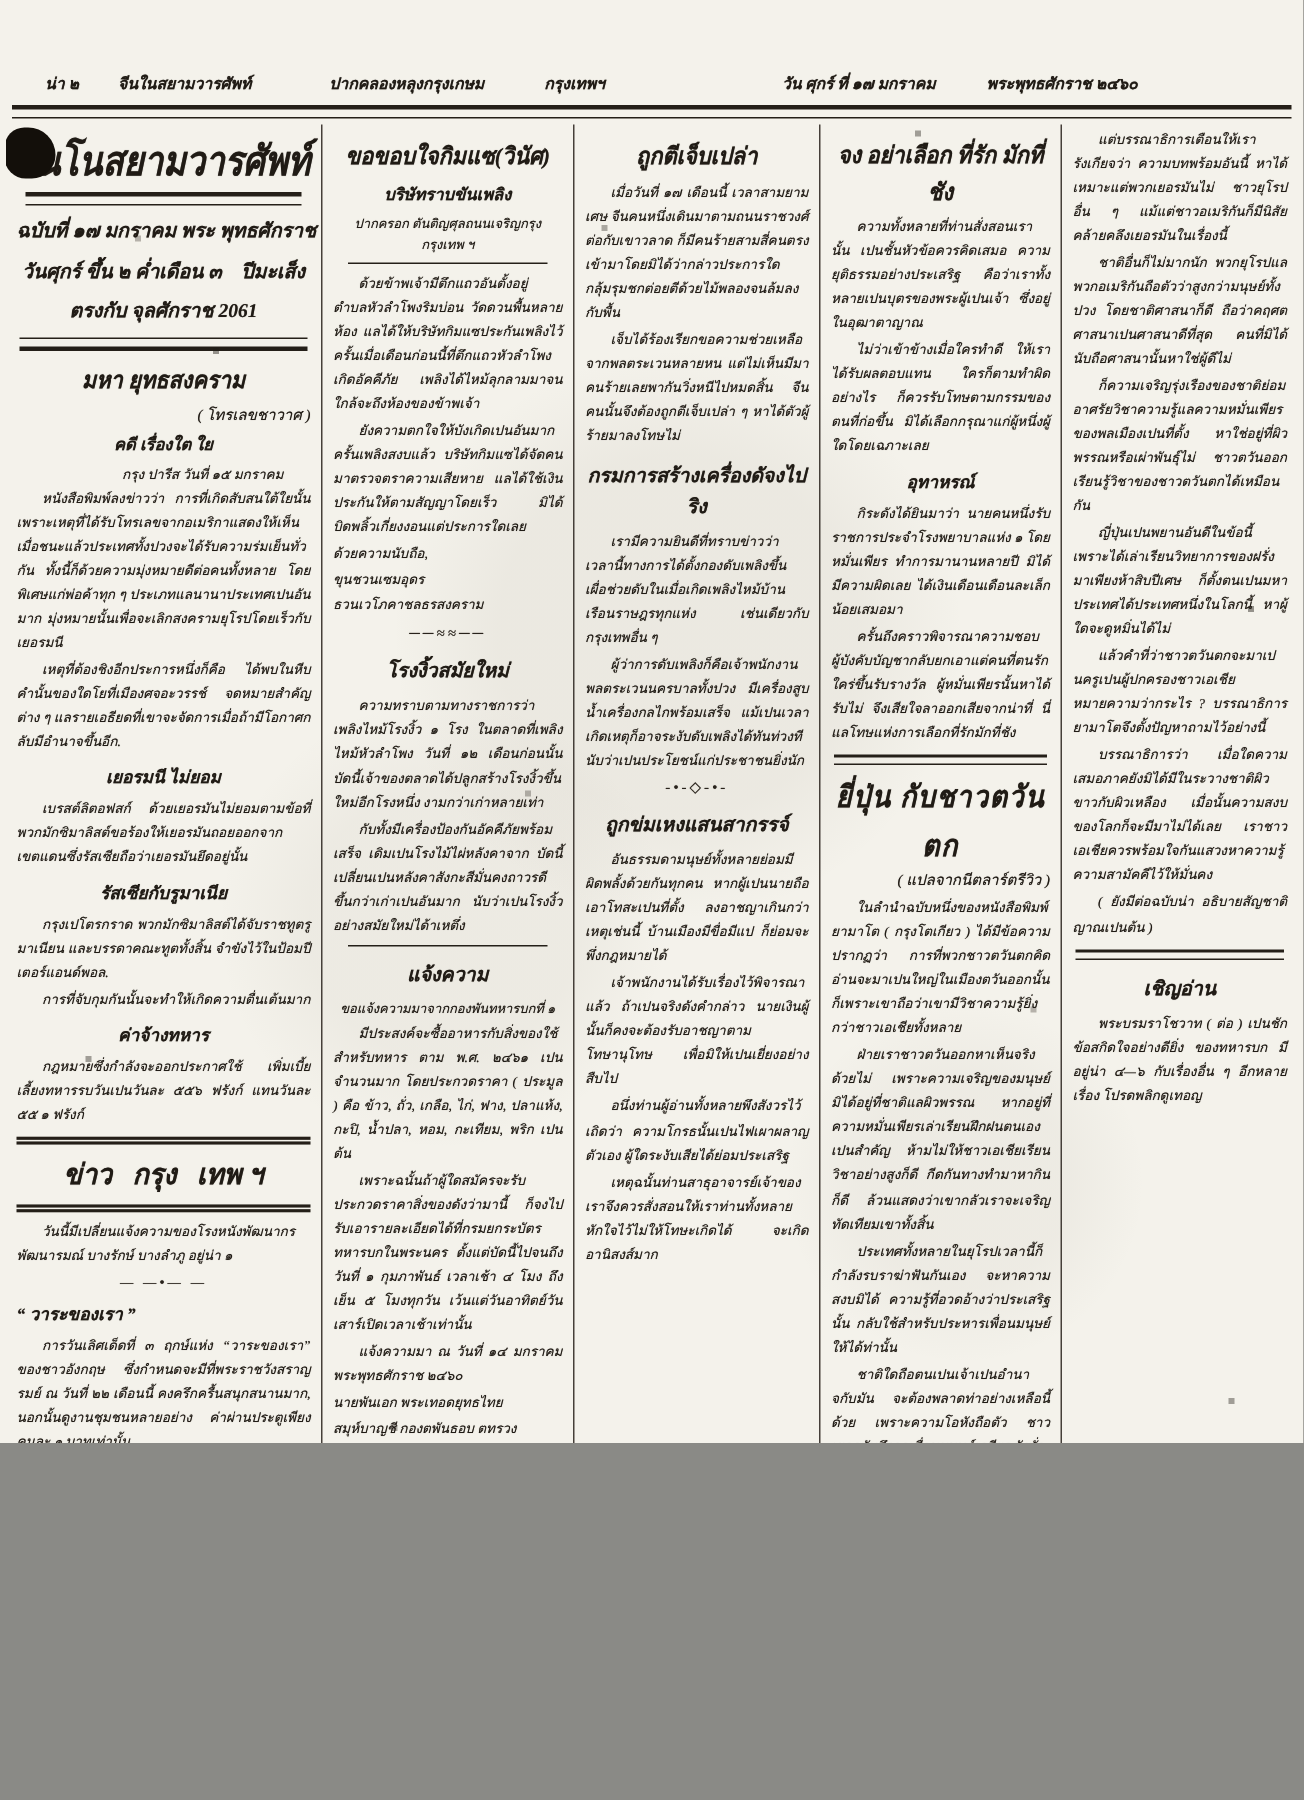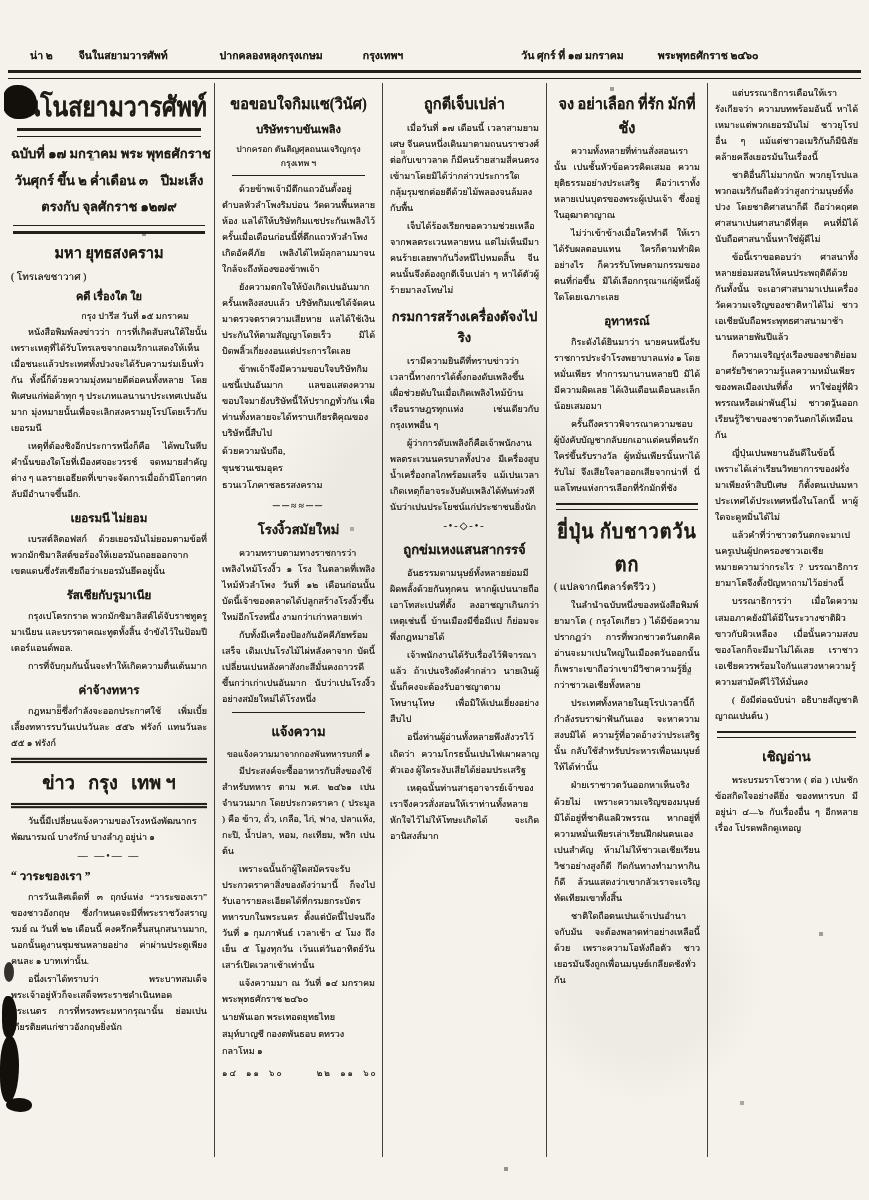--- a/index.html
+++ b/index.html
@@ -1,26 +1,27 @@
 <!DOCTYPE html>
 <html><head>
 <meta charset="utf-8">
 <style>
   html,body{margin:0;padding:0;background:#8a8a86;}
   .page{
-    position:relative; width:869px; height:1200px; margin:0 auto;
+    position:relative; width:869px; height:962px; margin:0 auto;
     background:
       radial-gradient(circle at 52% 44%, rgba(120,110,92,.07) 0 120px, transparent 190px),
       radial-gradient(circle at 34% 64%, rgba(120,110,92,.06) 0 90px, transparent 150px),
       radial-gradient(circle at 74% 82%, rgba(110,100,85,.05) 0 70px, transparent 120px),
       #f2f0e9;
     color:#221d17;
     font-family:"Liberation Serif","DejaVu Serif",serif;
     overflow:hidden;
     filter:contrast(1.02);
+    font-style:italic;
   }
   .txtfx{ text-shadow:0 0 .45px rgba(30,25,18,.65); }
 
   
   .tophead{ display:flex; align-items:flex-end; height:46px; padding:18px 28px 0 30px; font-size:10.5px; font-weight:bold; }
   .tophead span{ white-space:nowrap; }
   .th1{margin-left:0}
   .th2{margin-left:26px}
   .th3{margin-left:52px}
   .th4{margin-left:40px}
@@ -41,21 +42,21 @@
   .mast-line{ font-size:13px; font-weight:bold; line-height:2.05; white-space:pre; }
   .mast-bottom{ height:5px; border-top:1px solid #26211a; border-bottom:3px solid #26211a; margin:4px 2px 6px 2px; }
   .mast-blot{ position:absolute; left:-8px; top:0px; width:34px; height:34px; background:#15110c; border-radius:42% 58% 50% 45%; }
 
   
   .blk{margin:0}
   .h1{ font-size:14.5px; font-weight:bold; text-align:center; margin:7px 0 5px; transform:scaleY(1.08); }
   .h1b{ font-size:13px; font-weight:bold; text-align:center; margin:8px 0 5px; }
   .hlg{ font-size:18px; font-weight:bold; text-align:center; margin:8px 0 3px; transform:scaleY(1.12); letter-spacing:1px; }
   .h2{ font-size:11.5px; font-weight:bold; text-align:center; margin:7px 0 4px; }
-  .sub{ font-size:10px; text-align:left; margin:2px 0 3px; }
+  .sub{ font-size:10px; text-align:right; margin:2px 0 3px; }
   .sub2{ font-size:11px; font-weight:bold; text-align:center; margin:2px 0 4px; }
   .qhead{ font-size:11.5px; font-weight:bold; text-align:left; margin:6px 0 4px; }
   .centersm{ font-size:8.6px; text-align:center; margin:1px 0 2px; }
   .dateline{ font-size:9px; text-align:right; padding-right:18px; margin:1px 0 1px; }
   .para{ font-size:9px; line-height:1.78; text-align:justify; text-indent:17px; margin:0 0 2px; word-break:break-word; }
   .banner{ border-top:5px double #26211a; border-bottom:5px double #26211a; font-size:18px; font-weight:bold; text-align:center; white-space:pre; padding:4px 0 5px; margin:8px 0 6px; transform:scaleY(1.05); }
   .orn{ text-align:center; font-size:10px; letter-spacing:2px; margin:5px 0 4px; color:#2a241d; }
   .rule{ border-top:1px solid #26211a; margin:5px 10px 5px 10px; }
   .rule2{ height:4px; border-top:2px solid #26211a; border-bottom:1px solid #26211a; margin:7px 2px 6px 2px; }
   .sig{ font-size:9px; line-height:1.9; text-align:left; padding-right:6px; margin:2px 0 2px; }
@@ -94,21 +95,21 @@
 
   <div class="main">
 
     <div class="col c1">
       <div class="masthead">
         <div class="mast-title">จีนโนสยามวารศัพท์</div>
         <div class="mast-blot"></div>
         <div class="mast-rule"></div>
         <div class="mast-line">ฉบับที่ ๑๗ มกราคม พระ พุทธศักราช ๒๔๖๐</div>
         <div class="mast-line">วันศุกร์ ขึ้น ๒ ค่ำเดือน ๓    ปีมะเส็ง</div>
-        <div class="mast-line">ตรงกับ จุลศักราช ๑๒๗๙</div>
+        <div class="mast-line">ตรงกับ จุลศักราช 2061</div>
         <div class="mast-bottom"></div>
       </div>
       <div>
           <div class="blk h1">มหา ยุทธสงคราม</div>
           <div class="blk sub">( โทรเลขชาวาศ )</div>
           <div class="blk sub2">คดี เรื่องใต ใย</div>
           <div class="blk dateline">กรุง ปารีส วันที่ ๑๕ มกราคม</div>
           <div class="blk para">หนังสือพิมพ์ลงข่าวว่า การที่เกิดสับสนใต้ใยนั้น เพราะเหตุที่ได้รับโทรเลขจากอเมริกาแสดงให้เห็น เมื่อชนะแล้วประเทศทั้งปวงจะได้รับความร่มเย็นทั่วกัน ทั้งนี้ก็ด้วยความมุ่งหมายดีต่อคนทั้งหลาย โดยพิเศษแก่พ่อค้าทุก ๆ ประเภทแลนานาประเทศเปนอันมาก มุ่งหมายนั้นเพื่อจะเลิกสงครามยุโรปโดยเร็วกับเยอรมนี</div>
           <div class="blk para">เหตุที่ต้องชิงอีกประการหนึ่งก็คือ ได้พบในหีบคำนั้นของใดโยที่เมืองศจอะวรรช์ จดหมายสำคัญต่าง ๆ แลรายเอธียดที่เขาจะจัดการเมื่อถ้ามีโอกาศกลับมีอำนาจขึ้นอีก.</div>
           <div class="blk h2">เยอรมนี ไม่ยอม</div>
@@ -128,30 +129,29 @@
     </div>
 
     <div class="col c2">
       <div>
           <div class="blk h1">ขอขอบใจกิมแซ(วินัศ)</div>
           <div class="blk sub2">บริษัทราบขันเพลิง</div>
           <div class="blk centersm">ปากครอก ตันติญศุลถนนเจริญกรุง กรุงเทพ ฯ</div>
           <div class="blk rule"></div>
           <div class="blk para">ด้วยข้าพเจ้ามีตึกแถวอันตั้งอยู่ ตำบลหัวลำโพงริมบ่อน วัดดวนพื้นหลายห้อง แลได้ให้บริษัทกิมแซประกันเพลิงไว้ ครั้นเมื่อเดือนก่อนนี้ที่ตึกแถวหัวลำโพงเกิดอัคคีภัย เพลิงได้ไหม้ลุกลามมาจนใกล้จะถึงห้องของข้าพเจ้า</div>
           <div class="blk para">ยังความตกใจให้บังเกิดเปนอันมาก ครั้นเพลิงสงบแล้ว บริษัทกิมแซได้จัดคนมาตรวจตราความเสียหาย แลได้ใช้เงินประกันให้ตามสัญญาโดยเร็ว มิได้บิดพลิ้วเกี่ยงงอนแต่ประการใดเลย</div>
-          <div class="blk para">ข้าพเจ้าจึงมีความขอบใจบริษัทกิมแซนี้เปนอันมาก แลขอแสดงความขอบใจมายังบริษัทนี้ให้ปรากฏทั่วกัน เพื่อท่านทั้งหลายจะได้ทราบเกียรติคุณของบริษัทนี้สืบไป</div>
           <div class="blk sig">
             <div>ด้วยความนับถือ,</div>
             <div>ขุนชวนเซมอุดร</div>
             <div>ธวนเวโภคาชลธรสงคราม</div>
           </div>
           <div class="blk orn">──≈≈──</div>
           <div class="blk h1b">โรงงิ้วสมัยใหม่</div>
           <div class="blk para">ความทราบตามทางราชการว่า เพลิงไหม้โรงงิ้ว ๑ โรง ในตลาดที่เพลิงไหม้หัวลำโพง วันที่ ๑๒ เดือนก่อนนั้น บัดนี้เจ้าของตลาดได้ปลูกสร้างโรงงิ้วขึ้นใหม่อีกโรงหนึ่ง งามกว่าเก่าหลายเท่า</div>
-          <div class="blk para">กับทั้งมีเครื่องป้องกันอัคคีภัยพร้อมเสร็จ เดิมเปนโรงไม้ไผ่หลังคาจาก บัดนี้เปลี่ยนเปนหลังคาสังกะสีมั่นคงถาวรดีขึ้นกว่าเก่าเปนอันมาก นับว่าเปนโรงงิ้วอย่างสมัยใหม่ได้โรงหนึ่ง</div>
+          <div class="blk para">กับทั้งมีเครื่องป้องกันอัคคีภัยพร้อมเสร็จ เดิมเปนโรงไม้ไผ่หลังคาจาก บัดนี้เปลี่ยนเปนหลังคาสังกะสีมั่นคงถาวรดีขึ้นกว่าเก่าเปนอันมาก นับว่าเปนโรงงิ้วอย่างสมัยใหม่ได้าเหตึ่ง</div>
           <div class="blk rule"></div>
           <div class="blk h1b">แจ้งความ</div>
           <div class="blk centersm">ขอแจ้งความมาจากกองพันทหารบกที่ ๑</div>
           <div class="blk para">มีประสงค์จะซื้ออาหารกับสิ่งของใช้สำหรับทหาร ตาม พ.ศ. ๒๔๖๑ เปนจำนวนมาก โดยประกวดราคา ( ประมูล ) คือ ข้าว, ถั่ว, เกลือ, ไก่, ฟาง, ปลาแห้ง, กะปิ, น้ำปลา, หอม, กะเทียม, พริก เปนต้น</div>
           <div class="blk para">เพราะฉนั้นถ้าผู้ใดสมัครจะรับประกวดราคาสิ่งของดังว่ามานี้ ก็จงไปรับเอารายละเอียดได้ที่กรมยกระบัตรทหารบกในพระนคร ตั้งแต่บัดนี้ไปจนถึงวันที่ ๑ กุมภาพันธ์ เวลาเช้า ๔ โมง ถึงเย็น ๕ โมงทุกวัน เว้นแต่วันอาทิตย์วันเสาร์เปิดเวลาเช้าเท่านั้น</div>
           <div class="blk para">แจ้งความมา ณ วันที่ ๑๔ มกราคม พระพุทธศักราช ๒๔๖๐</div>
           <div class="blk sig">
             <div>นายพันเอก พระเทอดยุทธไทย</div>
             <div>สมุห์บาญชี กองตพันธอบ ตทรวงกลาโหม ๑</div>
           </div>
@@ -181,31 +181,30 @@
           <div class="blk h1">จง อย่าเลือก ที่รัก มักที่ชัง</div>
           <div class="blk para">ความทั้งหลายที่ท่านสั่งสอนเรานั้น เปนชั้นหัวข้อควรคิดเสมอ ความยุติธรรมอย่างประเสริฐ คือว่าเราทั้งหลายเปนบุตรของพระผู้เปนเจ้า ซึ่งอยู่ในอุฒาตาญาณ</div>
           <div class="blk para">ไม่ว่าเข้าข้างเมื่อใครทำดี ให้เราได้รับผลตอบแทน ใครก็ตามทำผิดอย่างไร ก็ควรรับโทษตามกรรมของตนที่ก่อขึ้น มิได้เลือกกรุณาแก่ผู้หนึ่งผู้ใดโดยเฉภาะเลย</div>
           <div class="blk h2">อุทาหรณ์</div>
           <div class="blk para">กิระดังได้ยินมาว่า นายคนหนึ่งรับราชการประจำโรงพยาบาลแห่ง ๑ โดยหมั่นเพียร ทำการมานานหลายปี มิได้มีความผิดเลย ได้เงินเดือนเดือนละเล็กน้อยเสมอมา</div>
           <div class="blk para">ครั้นถึงคราวพิจารณาความชอบ ผู้บังคับบัญชากลับยกเอาแต่คนที่ตนรักใคร่ขึ้นรับรางวัล ผู้หมั่นเพียรนั้นหาได้รับไม่ จึงเสียใจลาออกเสียจากน่าที่ นี่แลโทษแห่งการเลือกที่รักมักที่ชัง</div>
           <div class="blk rule2"></div>
           <div class="blk hlg">ยี่ปุ่น กับชาวตวันตก</div>
           <div class="blk sub">( แปลจากนีตลาร์ตรีวิว )</div>
           <div class="blk para">ในลำนำฉบับหนึ่งของหนังสือพิมพ์ ยามาโต ( กรุงโตเกียว ) ได้มีข้อความปรากฏว่า การที่พวกชาวตวันตกคิดอ่านจะมาเปนใหญ่ในเมืองตวันออกนั้น ก็เพราะเขาถือว่าเขามีวิชาความรู้ยิ่งกว่าชาวเอเชียทั้งหลาย</div>
+          <div class="blk para">ฝ่ายเราชาวตวันออกหาเห็นจริงด้วยไม่ เพราะความเจริญของมนุษย์มิได้อยู่ที่ชาติแลผิวพรรณ หากอยู่ที่ความหมั่นเพียรเล่าเรียนฝึกฝนตนเองเปนสำคัญ ห้ามไม่ให้ชาวเอเชียเรียนวิชาอย่างสูงก็ดี กีดกันทางทำมาหากินก็ดี ล้วนแสดงว่าเขากลัวเราจะเจริญทัดเทียมเขาทั้งสิ้น</div>
           <div class="blk para">ประเทศทั้งหลายในยุโรปเวลานี้ก็กำลังรบราฆ่าฟันกันเอง จะหาความสงบมิได้ ความรู้ที่อวดอ้างว่าประเสริฐนั้น กลับใช้สำหรับประหารเพื่อนมนุษย์ให้ได้ท่านั้น</div>
-          <div class="blk para">ฝ่ายเราชาวตวันออกหาเห็นจริงด้วยไม่ เพราะความเจริญของมนุษย์มิได้อยู่ที่ชาติแลผิวพรรณ หากอยู่ที่ความหมั่นเพียรเล่าเรียนฝึกฝนตนเองเปนสำคัญ ห้ามไม่ให้ชาวเอเชียเรียนวิชาอย่างสูงก็ดี กีดกันทางทำมาหากินก็ดี ล้วนแสดงว่าเขากลัวเราจะเจริญทัดเทียมเขาทั้งสิ้น</div>
           <div class="blk para">ชาติใดถือตนเปนเจ้าเปนอำนาจกับมัน จะต้องพลาดท่าอย่างเหลือนี้ด้วย เพราะความโอหังถือตัว ชาวเยอรมันจึงถูกเพื่อนมนุษย์เกลียดชังทั่วกัน</div>
         </div>
     </div>
 
     <div class="col c5">
       <div>
           <div class="blk para">แต่บรรณาธิการเตือนให้เรารังเกียจว่า ความบทพร้อมอันนี้ หาได้เหมาะแต่พวกเยอรมันไม่ ชาวยุโรปอื่น ๆ แม้แต่ชาวอเมริกันก็มีนิสัยคล้ายคลึงเยอรมันในเรื่องนี้</div>
           <div class="blk para">ชาติอื่นก็ไม่มากนัก พวกยุโรปแลพวกอเมริกันถือตัวว่าสูงกว่ามนุษย์ทั้งปวง โดยชาติศาสนาก็ดี ถือว่าคฤศตศาสนาเปนศาสนาดีที่สุด คนที่มิได้นับถือศาสนานั้นหาใช่ผู้ดีไม่</div>
-          <div class="blk para">ข้อนี้เราขอตอบว่า ศาสนาทั้งหลายย่อมสอนให้คนประพฤติดีด้วยกันทั้งนั้น จะเอาศาสนามาเปนเครื่องวัดความเจริญของชาติหาได้ไม่ ชาวเอเชียนับถือพระพุทธศาสนามาช้านานหลายพันปีแล้ว</div>
           <div class="blk para">ก็ความเจริญรุ่งเรืองของชาติย่อมอาศรัยวิชาความรู้แลความหมั่นเพียรของพลเมืองเปนที่ตั้ง หาใช่อยู่ที่ผิวพรรณหรือเผ่าพันธุ์ไม่ ชาวตวันออกเรียนรู้วิชาของชาวตวันตกได้เหมือนกัน</div>
           <div class="blk para">ญี่ปุ่นเปนพยานอันดีในข้อนี้ เพราะได้เล่าเรียนวิทยาการของฝรั่งมาเพียงห้าสิบปีเศษ ก็ตั้งตนเปนมหาประเทศได้ประเทศหนึ่งในโลกนี้ หาผู้ใดจะดูหมิ่นได้ไม่</div>
           <div class="blk para">แล้วคำที่ว่าชาวตวันตกจะมาเปนครูเปนผู้ปกครองชาวเอเชียหมายความว่ากระไร ? บรรณาธิการยามาโตจึงตั้งปัญหาถามไว้อย่างนี้</div>
           <div class="blk para">บรรณาธิการว่า เมื่อใดความเสมอภาคยังมิได้มีในระวางชาติผิวขาวกับผิวเหลือง เมื่อนั้นความสงบของโลกก็จะมีมาไม่ได้เลย เราชาวเอเชียควรพร้อมใจกันแสวงหาความรู้ความสามัคคีไว้ให้มั่นคง</div>
           <div class="blk para">( ยังมีต่อฉบับน่า อธิบายสัญชาติญาณเปนต้น )</div>
           <div class="blk rule2"></div>
           <div class="blk h1b">เชิญอ่าน</div>
           <div class="blk para">พระบรมราโชวาท ( ต่อ ) เปนชักข้อสกิดใจอย่างดียิ่ง ของทหารบก มีอยู่น่า ๔—๖ กับเรื่องอื่น ๆ อีกหลายเรื่อง โปรดพลิกดูเทอญ</div>
         </div>
     </div>

